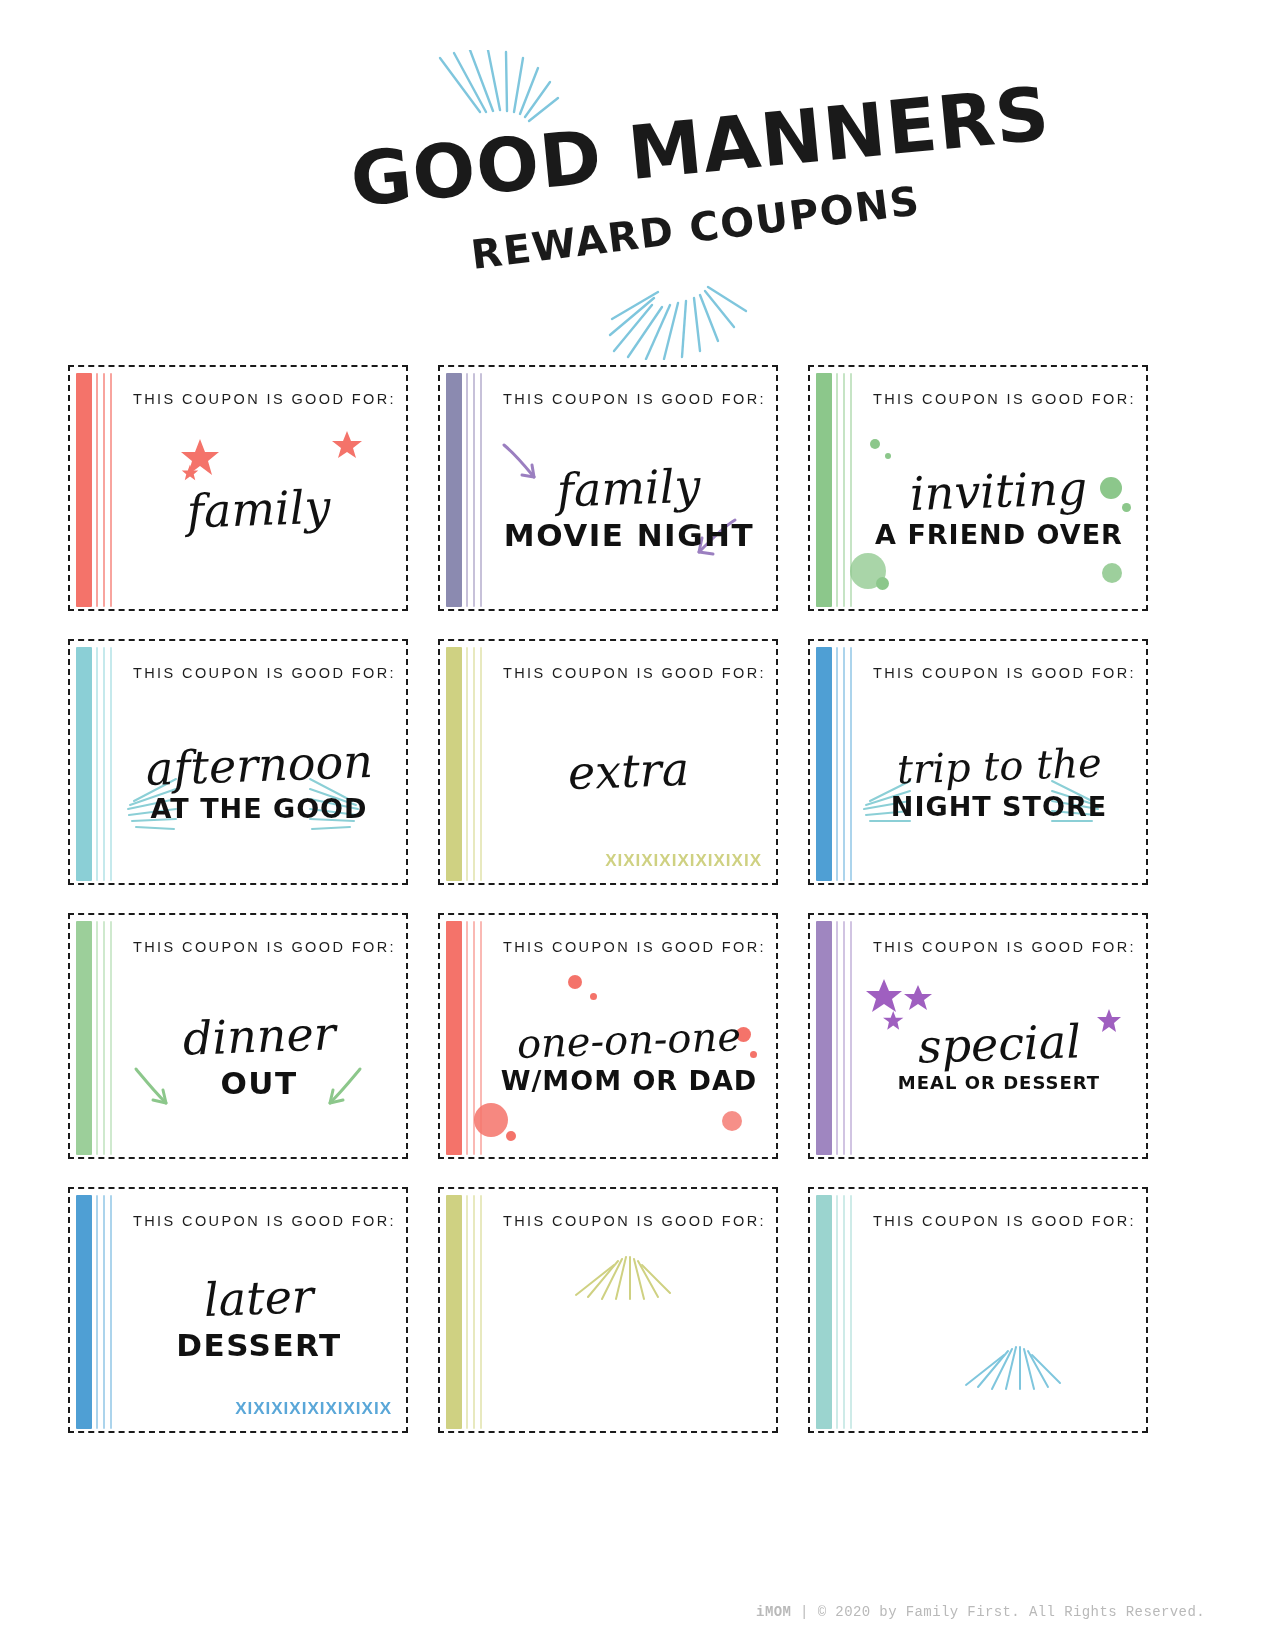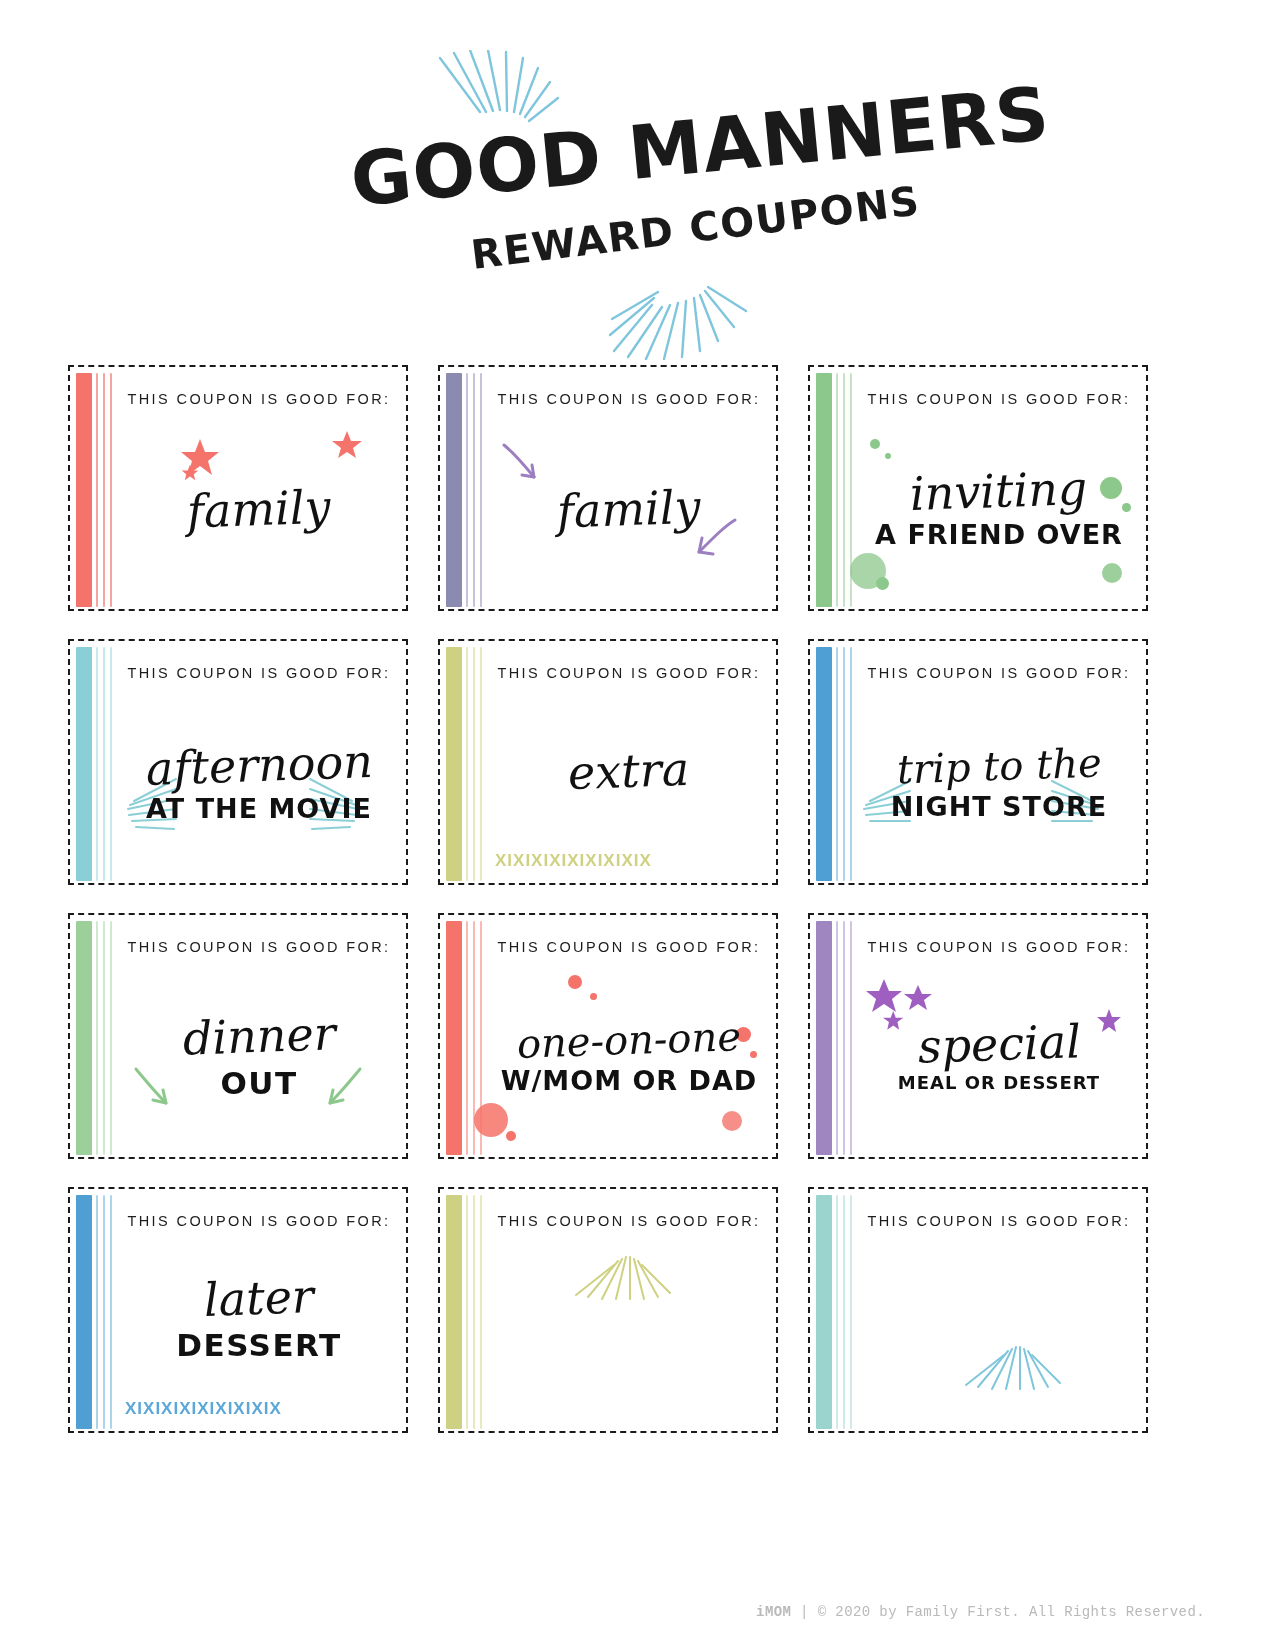--- a/index.html
+++ b/index.html
@@ -111,21 +111,21 @@
     height: 234px;
     display: block;
     border-radius: 2px;
     opacity: .65;
   }
   .coupon-head {
     position: absolute;
     left: 52px;
     right: 10px;
     top: 24px;
-    text-align: center;
+    text-align: right;
     font-family: "Liberation Sans", sans-serif;
     font-size: 14.5px;
     letter-spacing: 2.4px;
     color: #1d1d1d;
     font-weight: 400;
   }
   .coupon-body {
     position: absolute;
     left: 52px;
     right: 10px;
@@ -162,21 +162,21 @@
   .block.small { font-size: 27px; letter-spacing: 1px; text-align: right; }
 
   
   .deco { position: absolute; z-index: 1; pointer-events: none; }
   .dot { position: absolute; border-radius: 50%; }
   .xrow {
     position: absolute;
     left: 55px;
     right: 14px;
     bottom: 12px;
-    text-align: left;
+    text-align: right;
     font-family: "Liberation Sans", sans-serif;
     font-weight: bold;
     font-size: 17px;
     letter-spacing: 1px;
   }
 
   .footer {
     position: absolute;
     right: 70px;
     bottom: 30px;
@@ -259,20 +259,21 @@
     <svg class="deco" style="left:58px;top:72px" width="50" height="50" viewBox="0 0 50 50">
       <path d="M6 6 C18 16 26 26 36 38" stroke="#9b7fc0" stroke-width="3" fill="none" stroke-linecap="round"></path>
       <path d="M36 38 L24 36 M36 38 L34 26" stroke="#9b7fc0" stroke-width="3" fill="none" stroke-linecap="round"></path>
     </svg>
     <svg class="deco" style="left:245px;top:145px" width="56" height="56" viewBox="0 0 56 56">
       <path d="M50 8 C40 14 30 24 14 40" stroke="#9b7fc0" stroke-width="3" fill="none" stroke-linecap="round"></path>
       <path d="M14 40 L17 26 M14 40 L28 42" stroke="#9b7fc0" stroke-width="3" fill="none" stroke-linecap="round"></path>
     </svg>
     <div class="coupon-body">
       <div class="script">family</div>
+      <div class="block">MOVIE NIGHT</div>
     </div>
   </div>
 
   <div class="coupon">
     <div class="stripe" style="background:#8cc78b"></div>
     <div class="stripe-lines">
       <i style="left:2px;background:#a8d6a6"></i>
         <i style="left:9px;background:#a8d6a6"></i>
         <i style="left:16px;background:#a8d6a6"></i>
     </div>
@@ -315,21 +316,21 @@
         <line x1="4" y1="8" x2="46" y2="30"></line>
           <line x1="4" y1="18" x2="50" y2="34"></line>
         <line x1="4" y1="28" x2="52" y2="38"></line>
           <line x1="4" y1="38" x2="51" y2="44"></line>
         <line x1="4" y1="48" x2="48" y2="50"></line>
           <line x1="6" y1="58" x2="44" y2="56"></line>
       </g>
     </svg>
     <div class="coupon-body">
       <div class="script">afternoon</div>
-      <div class="block small">AT THE MOVIE</div>
+      <div class="block small">AT THE GOOD</div>
     </div>
   </div>
 
   <div class="coupon">
     <div class="stripe" style="background:#cfd182"></div>
     <div class="stripe-lines">
       <i style="left:2px;background:#dcdd9d"></i>
         <i style="left:9px;background:#dcdd9d"></i>
         <i style="left:16px;background:#dcdd9d"></i>
     </div>

